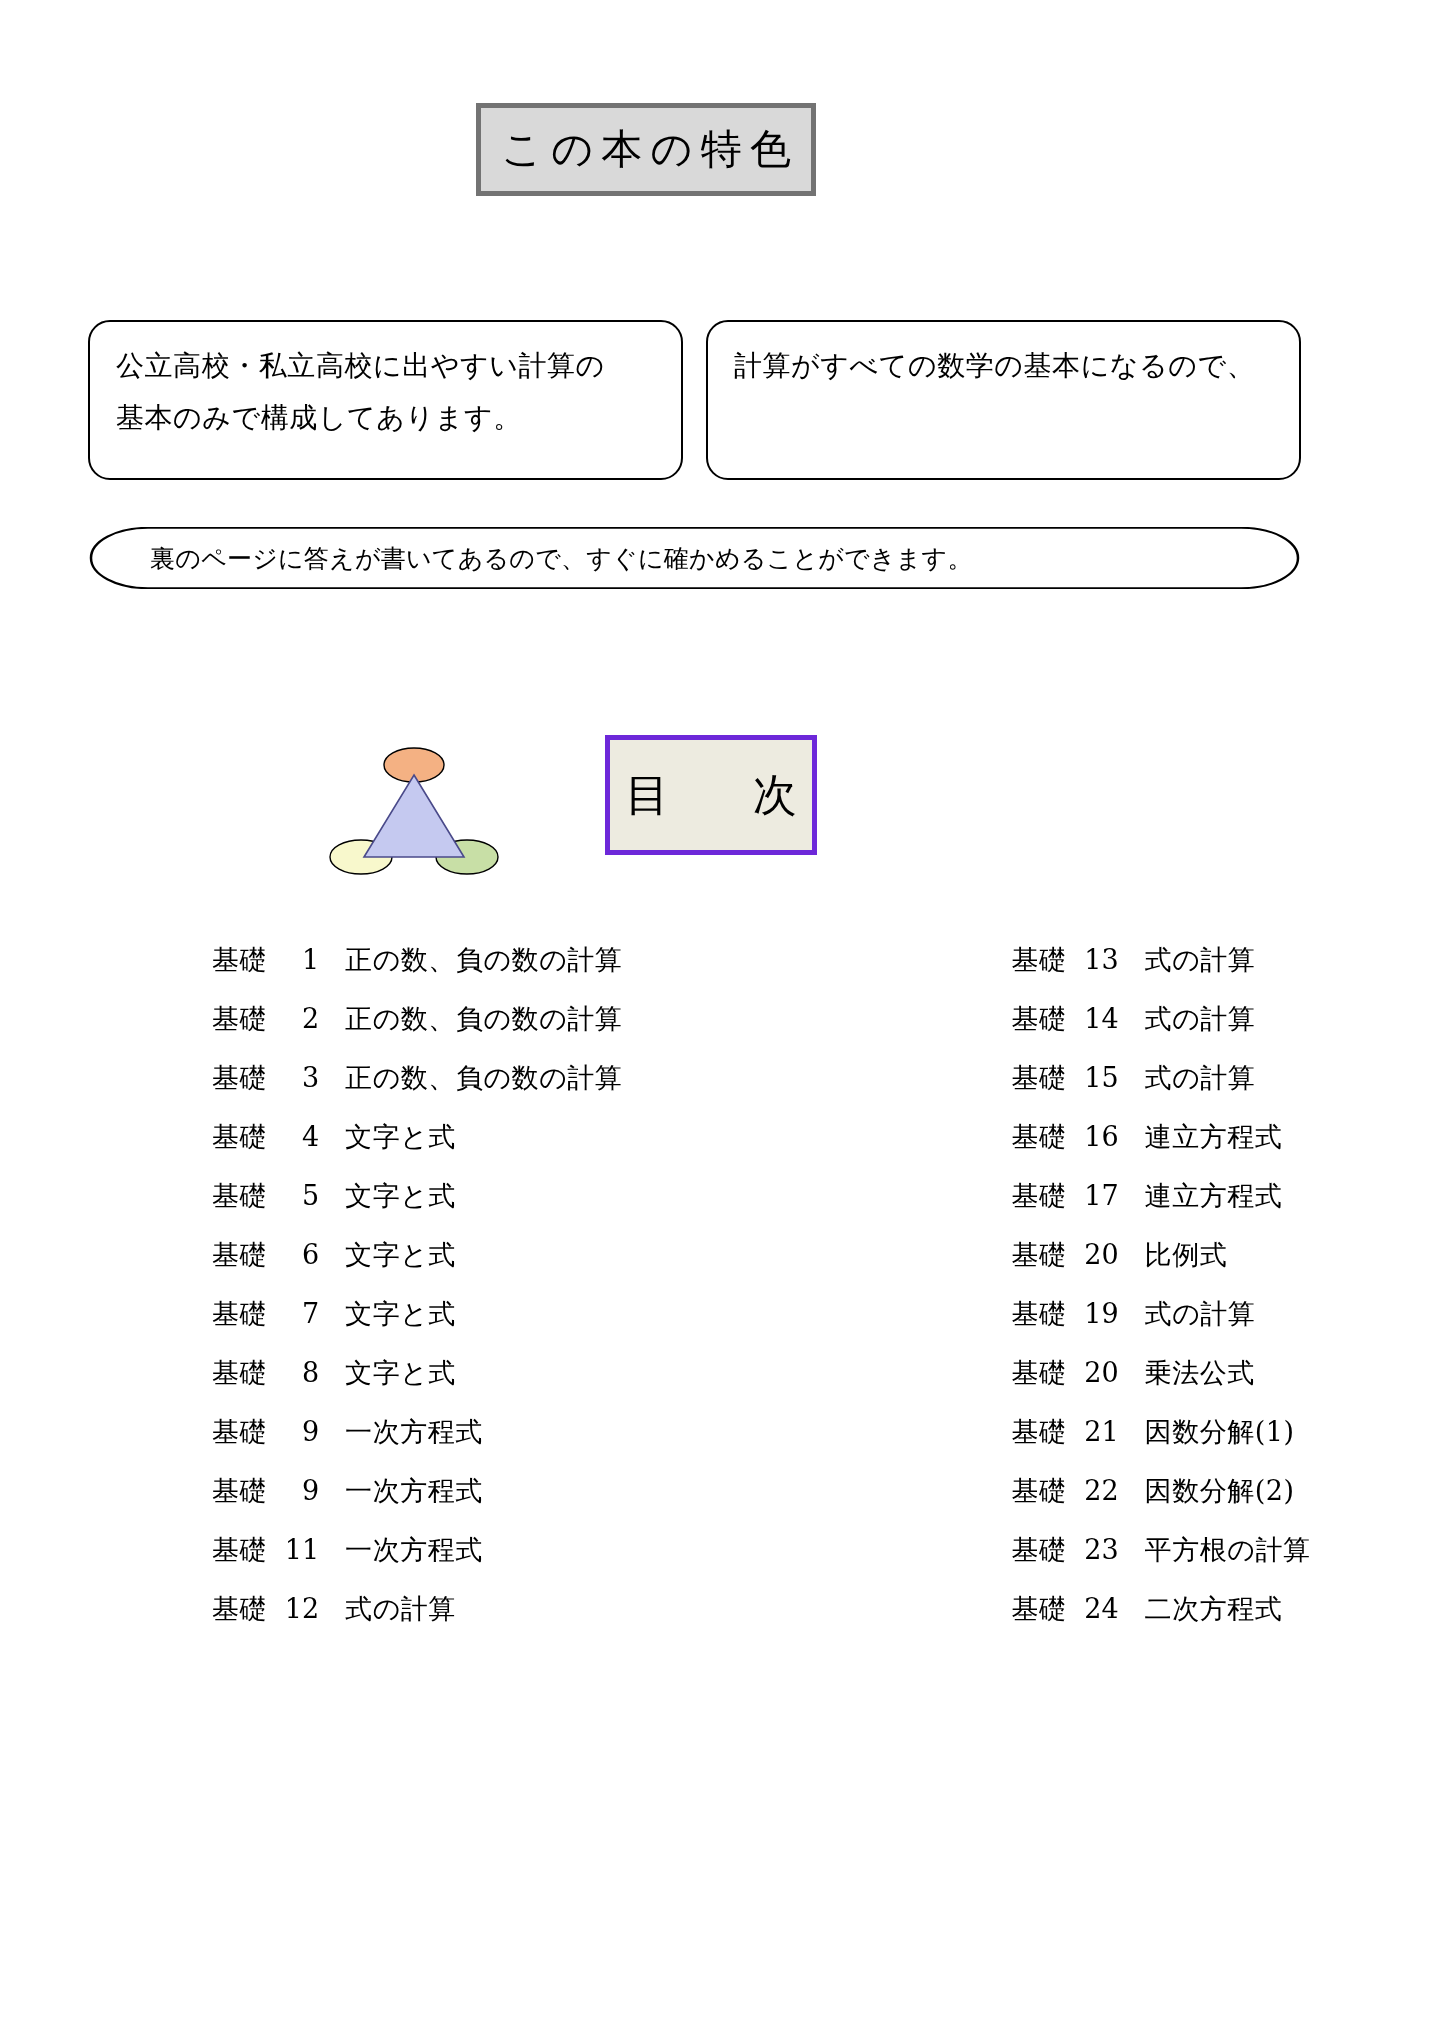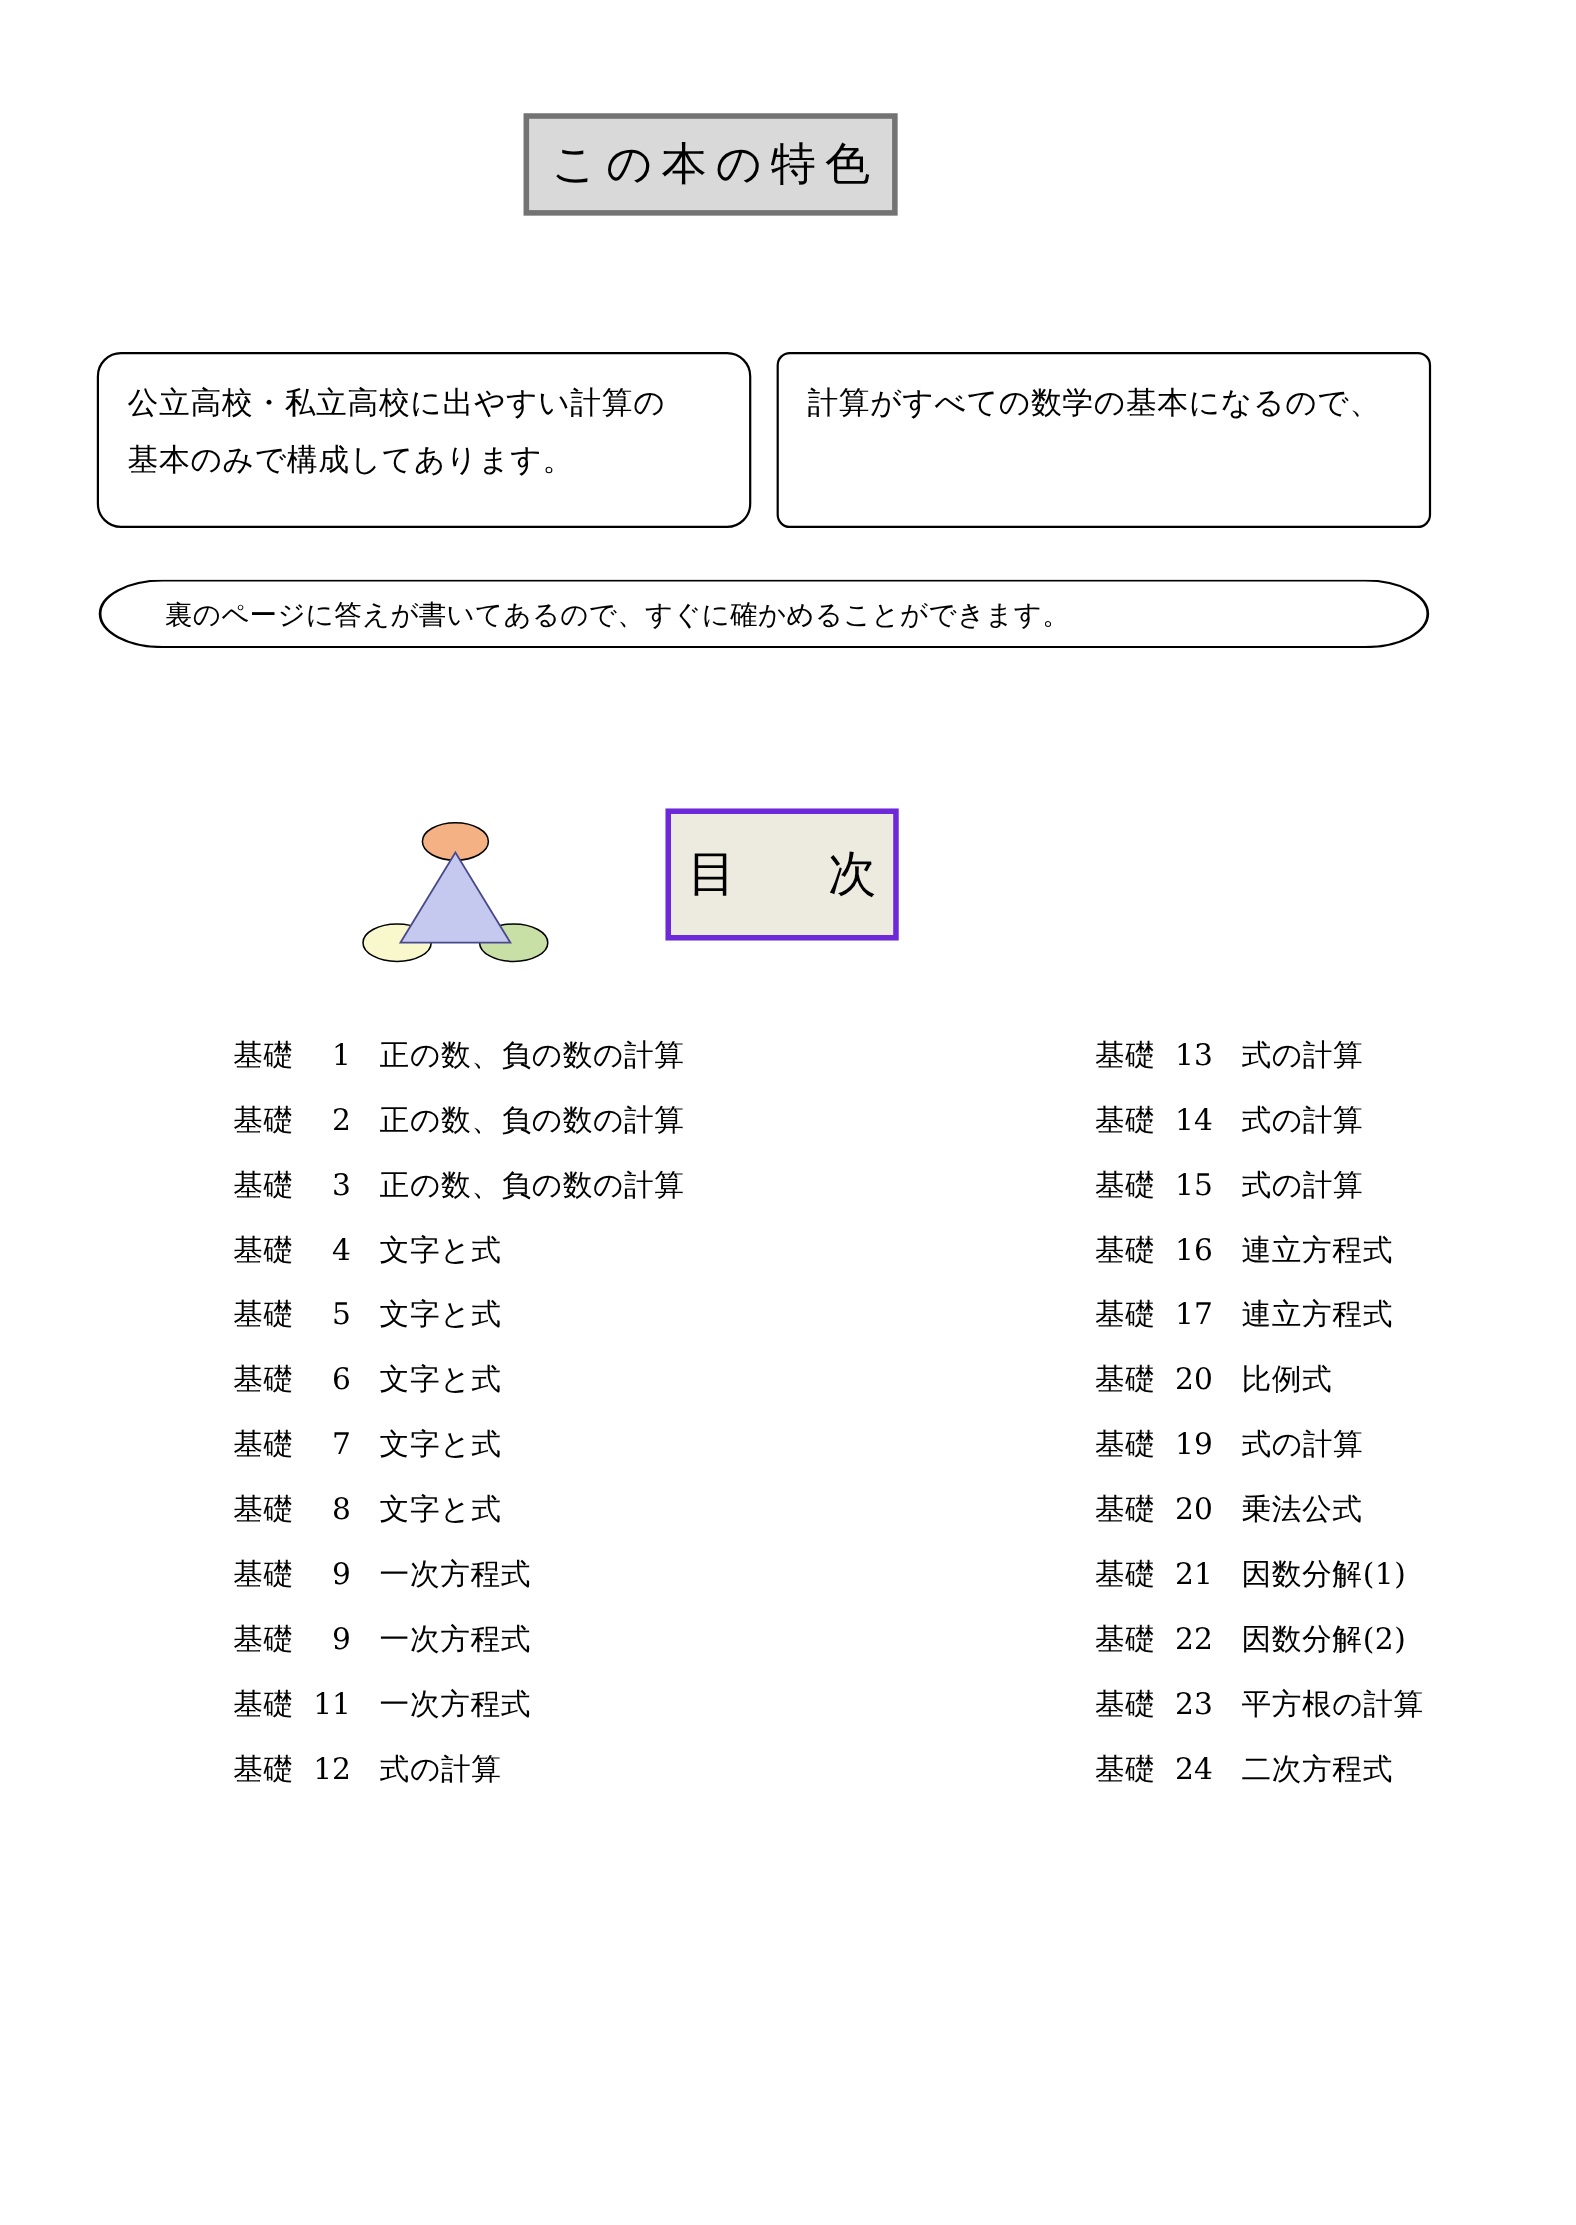--- a/index.html
+++ b/index.html
@@ -58,21 +58,20 @@
     left: 88px;
     top: 320px;
     width: 595px;
     height: 160px;
   }
   #feature-box-right {
     left: 706px;
     top: 320px;
     width: 595px;
     height: 160px;
-    border-radius: 12px;
   }
 
   
   #banner-box {
     position: absolute;
     left: 88px;
     top: 500px;
     width: 1213px;
     height: 62px;
     margin-top: 27px;
@@ -136,20 +135,21 @@
     white-space: nowrap;
   }
 
   
   #toc {
     position: absolute;
     left: 0;
     top: 930px;
     width: 1433px;
     display: flex;
+    gap: 16px;
   }
   .toc-column {
     flex: 0 0 50%;
     display: flex;
     flex-direction: column;
   }
   #toc-column-left  { padding-left: 212px; }
   #toc-column-right { padding-left: 67px; }
 
   .toc-item {

